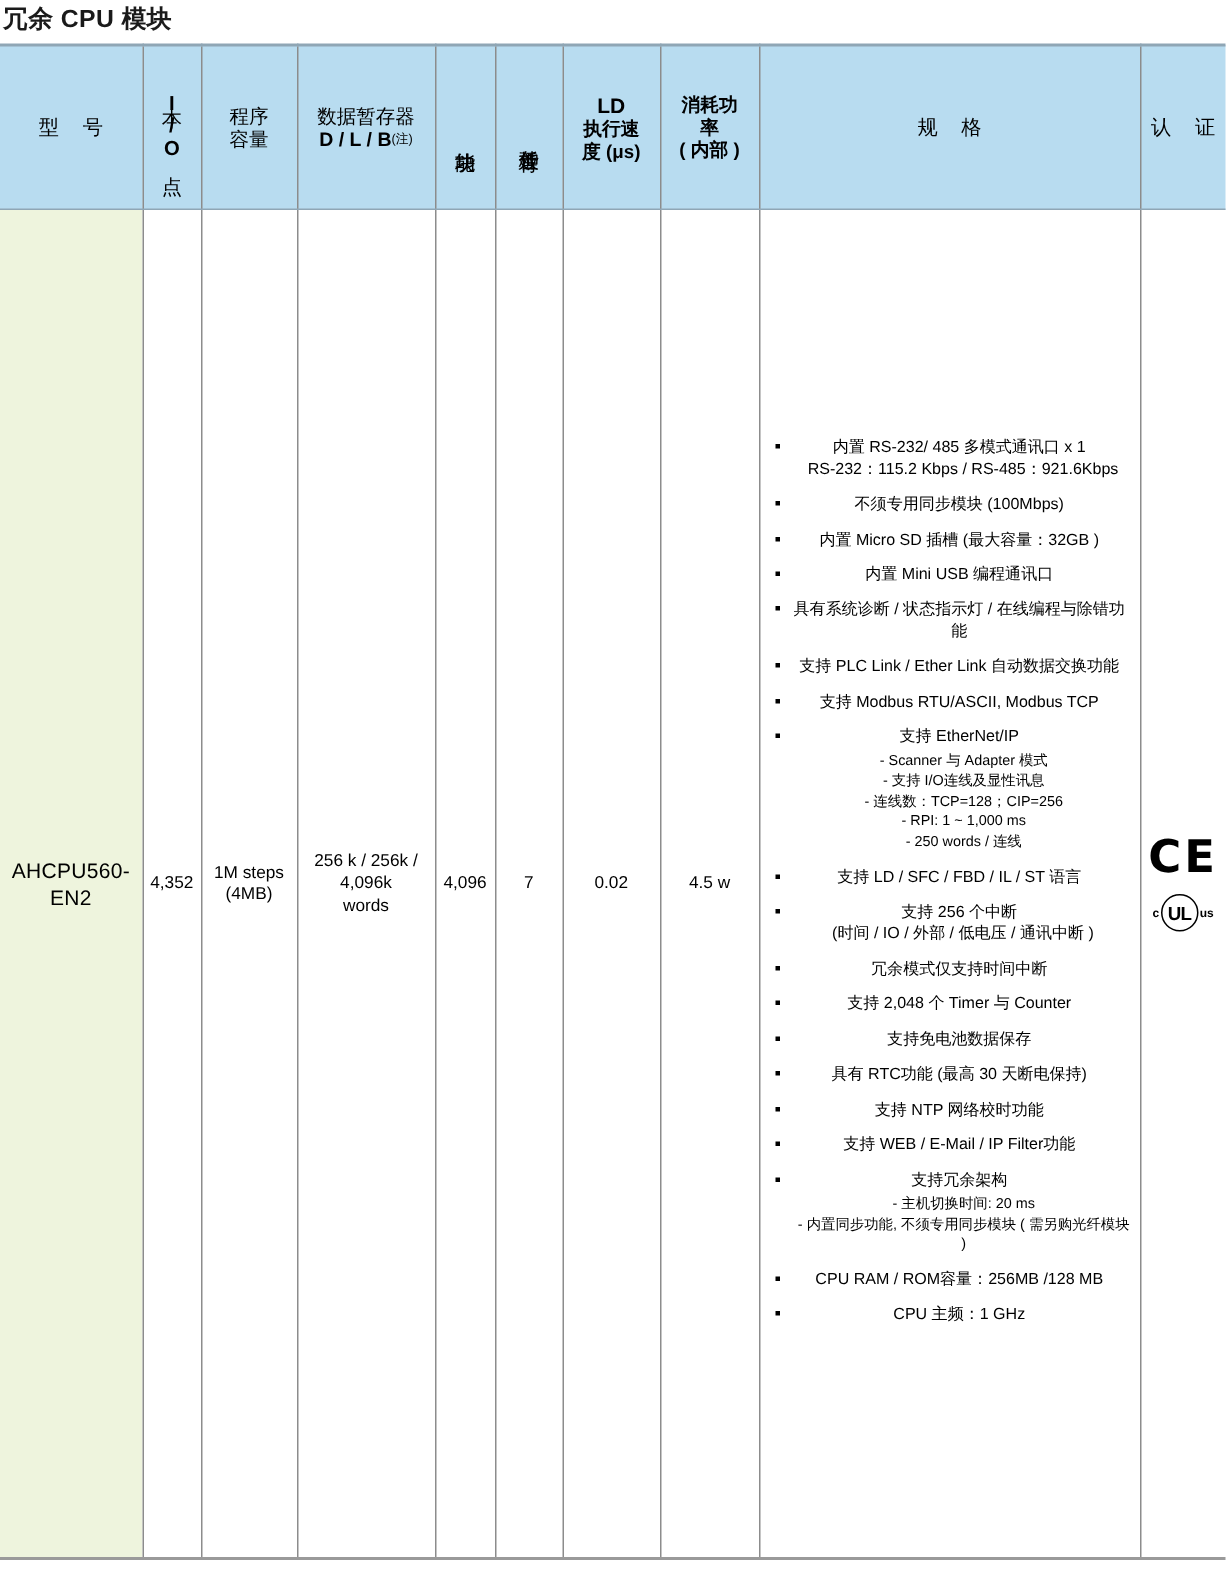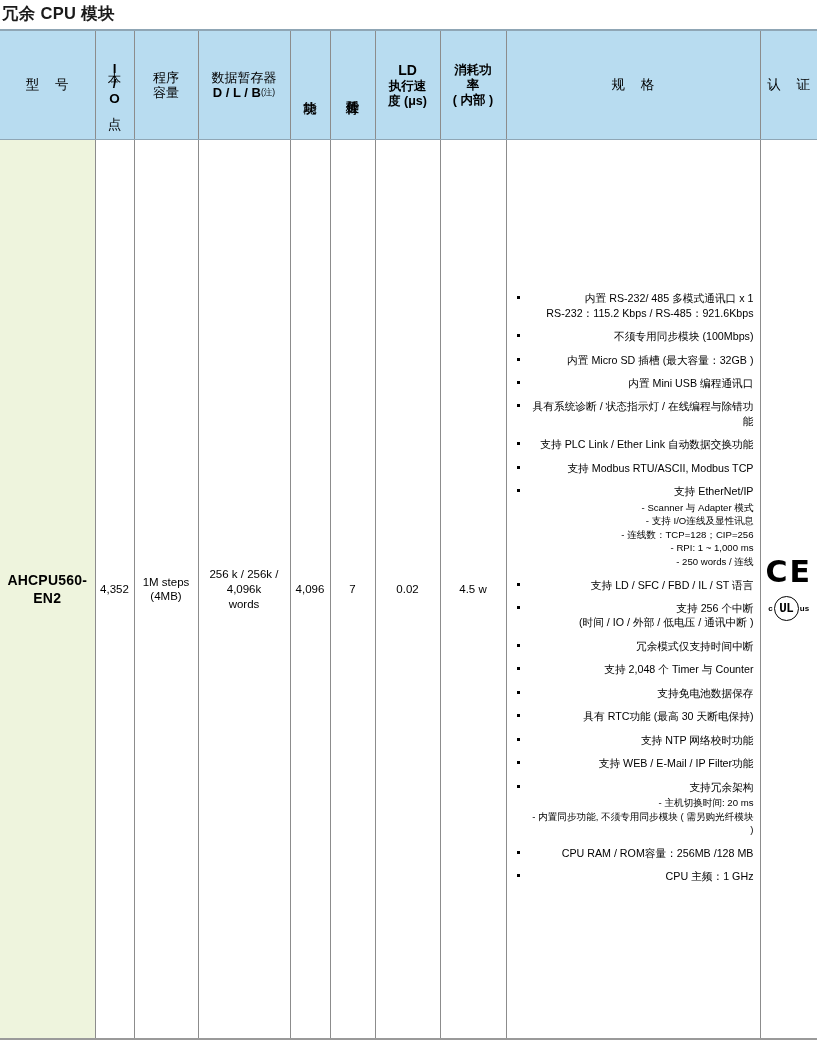--- a/index.html
+++ b/index.html
@@ -83,27 +83,27 @@
 
   
   tbody td {
     background: #ffffff;
     font-size: 11.5px;
     text-align: center;
     height: 898px;
   }
   td.c-model {
     background: #eef4dd;
-    font-weight: bold;
+    font-weight: normal;
     font-size: 14px;
     line-height: 1.35;
     letter-spacing: 0.2px;
   }
   td.c-spec {
-    text-align: right;
+    text-align: center;
     vertical-align: middle;
   }
   td.c-cert { vertical-align: middle; }
 
   .val { line-height: 1.3; }
 
   
   .spec-list {
     padding: 0 6px 0 10px;
     font-size: 10.7px;
@@ -168,21 +168,21 @@
   .ul-circle {
     width: 23px;
     height: 23px;
     border: 1.8px solid #000;
     border-radius: 50%;
     display: flex;
     align-items: center;
     justify-content: center;
     font-size: 12.5px;
     font-weight: bold;
-    font-family: Liberation Mono, monospace;
+    font-family: Liberation Sans, sans-serif;
     letter-spacing: -0.5px;
   }
 </style>
 </head>
 <body>
 
 <div class="page">
 
   <div class="page-title">冗余 CPU 模块</div>
 

